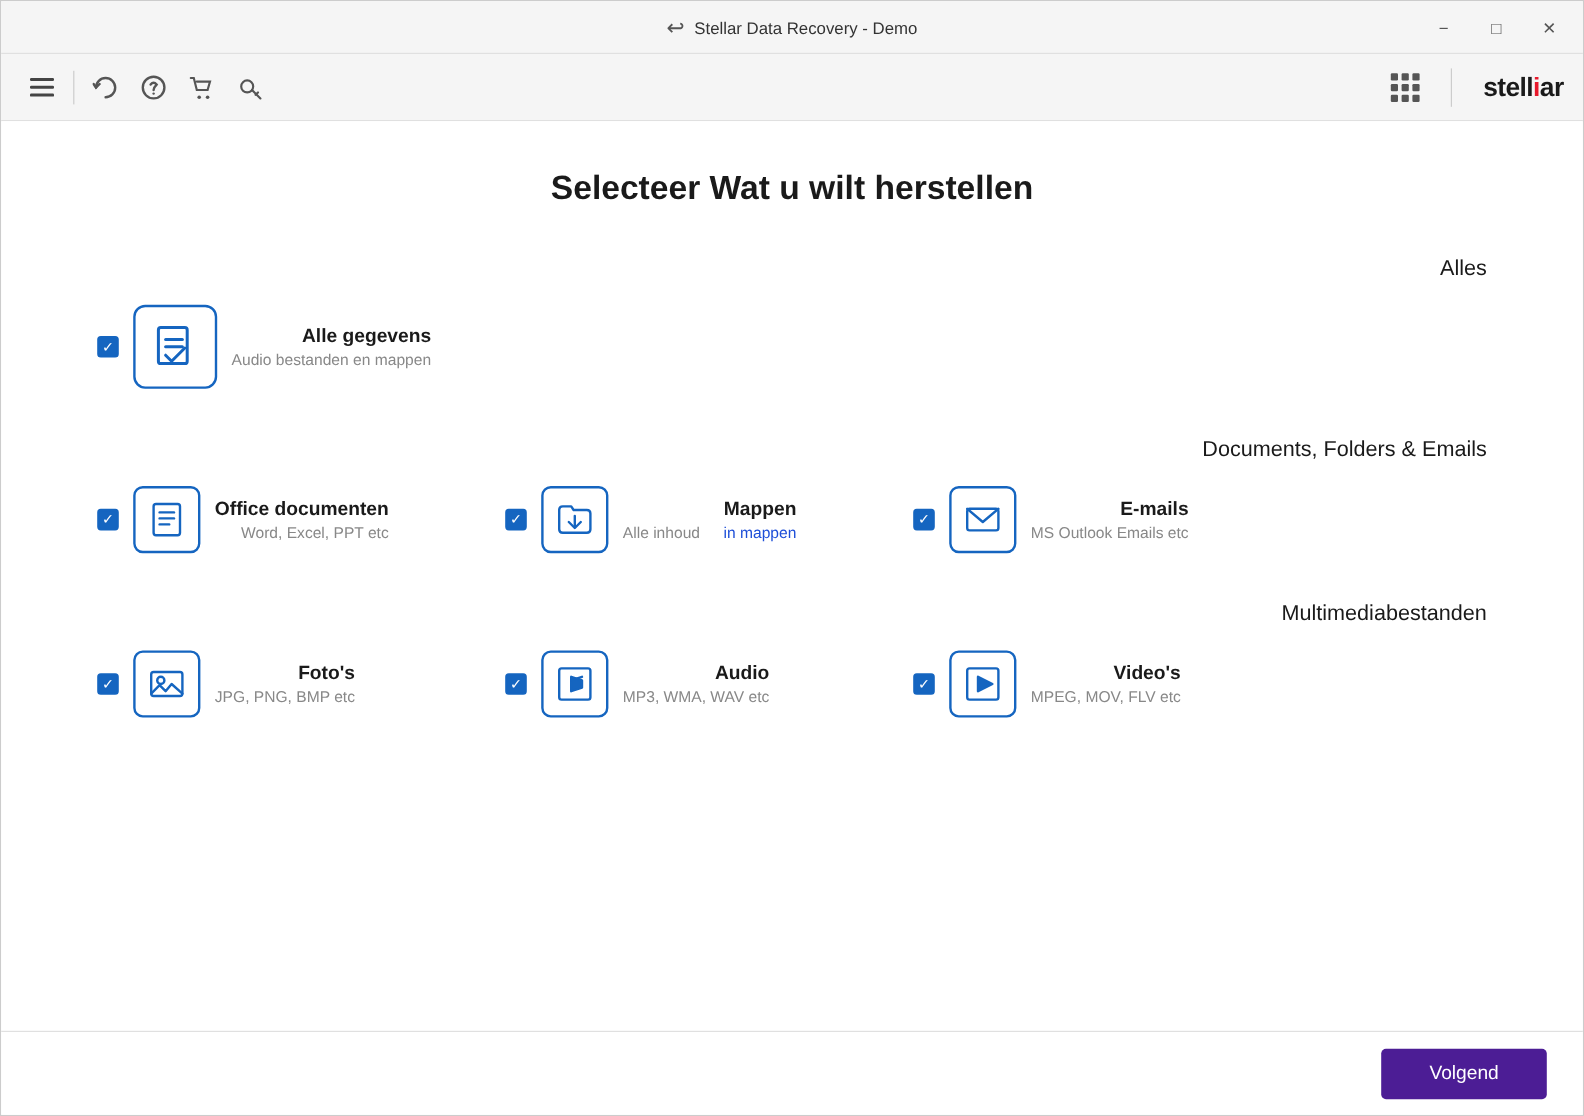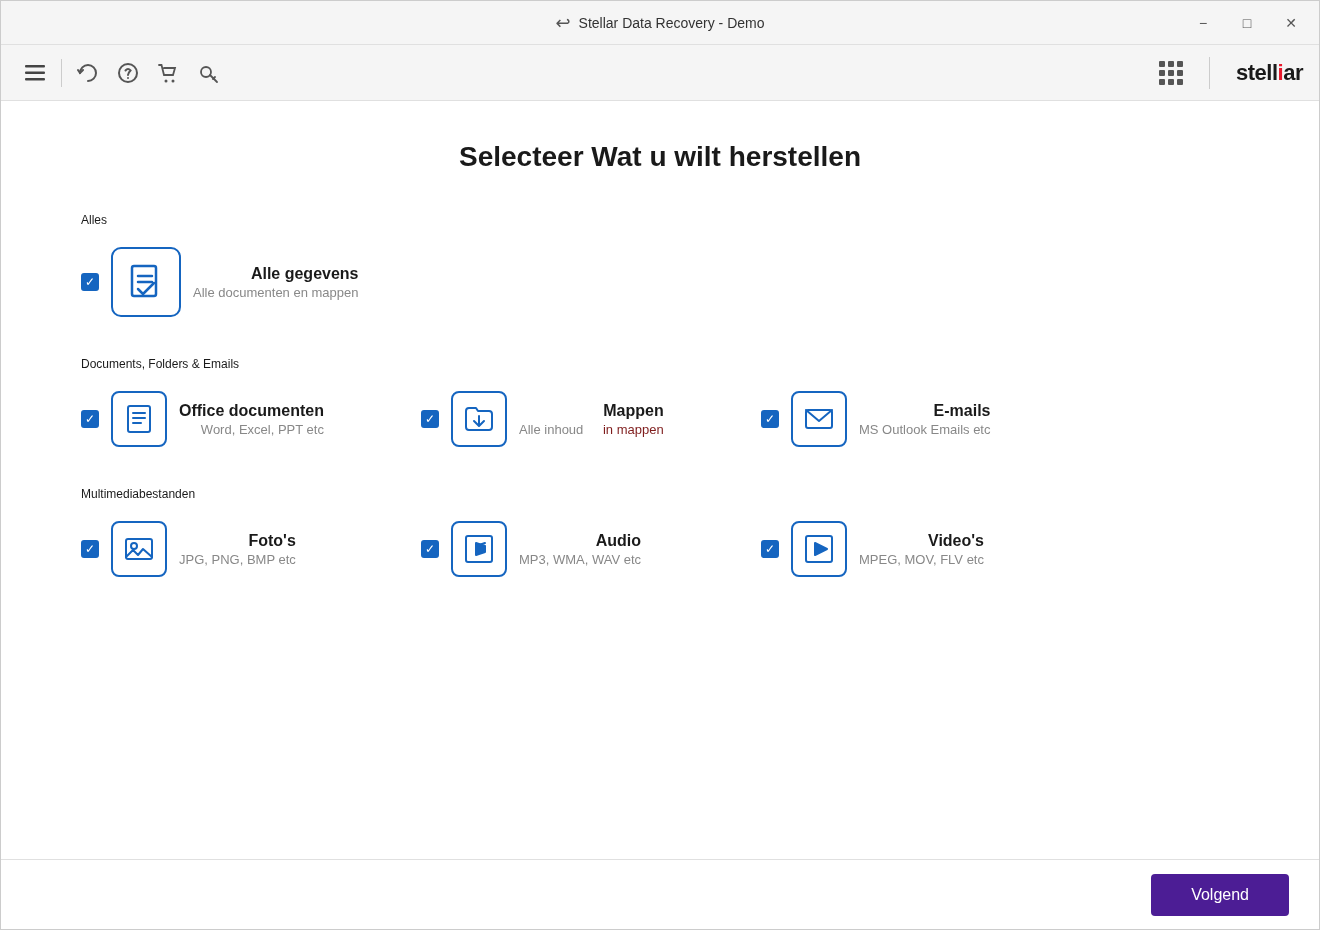--- a/index.html
+++ b/index.html
@@ -139,24 +139,25 @@
       font-size: 28px;
       font-weight: 700;
       color: #1a1a1a;
       margin-bottom: 40px;
     }
 
     .section {
       margin-bottom: 40px;
     }
     .section-title {
-      font-size: 12px;
+      font-size: 18px;
       font-weight: 400;
       color: #1a1a1a;
       margin-bottom: 20px;
+      text-align: right;
     }
 
     .items-row {
       display: flex;
       gap: 60px;
       align-items: flex-start;
     }
 
     .file-item {
       display: flex;
@@ -227,21 +228,21 @@
       font-size: 16px;
       font-weight: 600;
       color: #1a1a1a;
     }
     .item-desc {
       font-size: 13px;
       color: #888;
       margin-top: 2px;
     }
     .item-desc .highlight {
-      color: #7f1d1d;
+      color: #1d4ed8;
       padding-left: 16px;
     }
 
     
     .footer {
       height: 70px;
       border-top: 1px solid #e0e0e0;
       display: flex;
       align-items: center;
       justify-content: flex-end;
@@ -354,21 +355,21 @@
             <svg viewBox="0 0 40 40" fill="none" stroke="#1565c0" stroke-width="2.5" stroke-linecap="round" stroke-linejoin="round">
 
               <rect x="6" y="4" width="24" height="30" rx="2" stroke="#1565c0" fill="none"></rect>
               <line x1="12" y1="14" x2="26" y2="14"></line>
               <line x1="12" y1="20" x2="26" y2="20"></line>
               <polyline points="12,27 17,32 28,21" stroke="#1565c0" stroke-width="2.5" fill="none"></polyline>
             </svg>
           </div>
           <div class="item-text">
             <span class="item-name">Alle gegevens</span>
-            <span class="item-desc">Alle documenten en mappen</span>
+            <span class="item-desc">Audio bestanden en mappen</span>
           </div>
         </div>
       </div>
     </div>
 
     <div class="section">
       <div class="section-title">Documents, Folders &amp; Emails</div>
       <div class="items-row">
 
         <div class="file-item">

